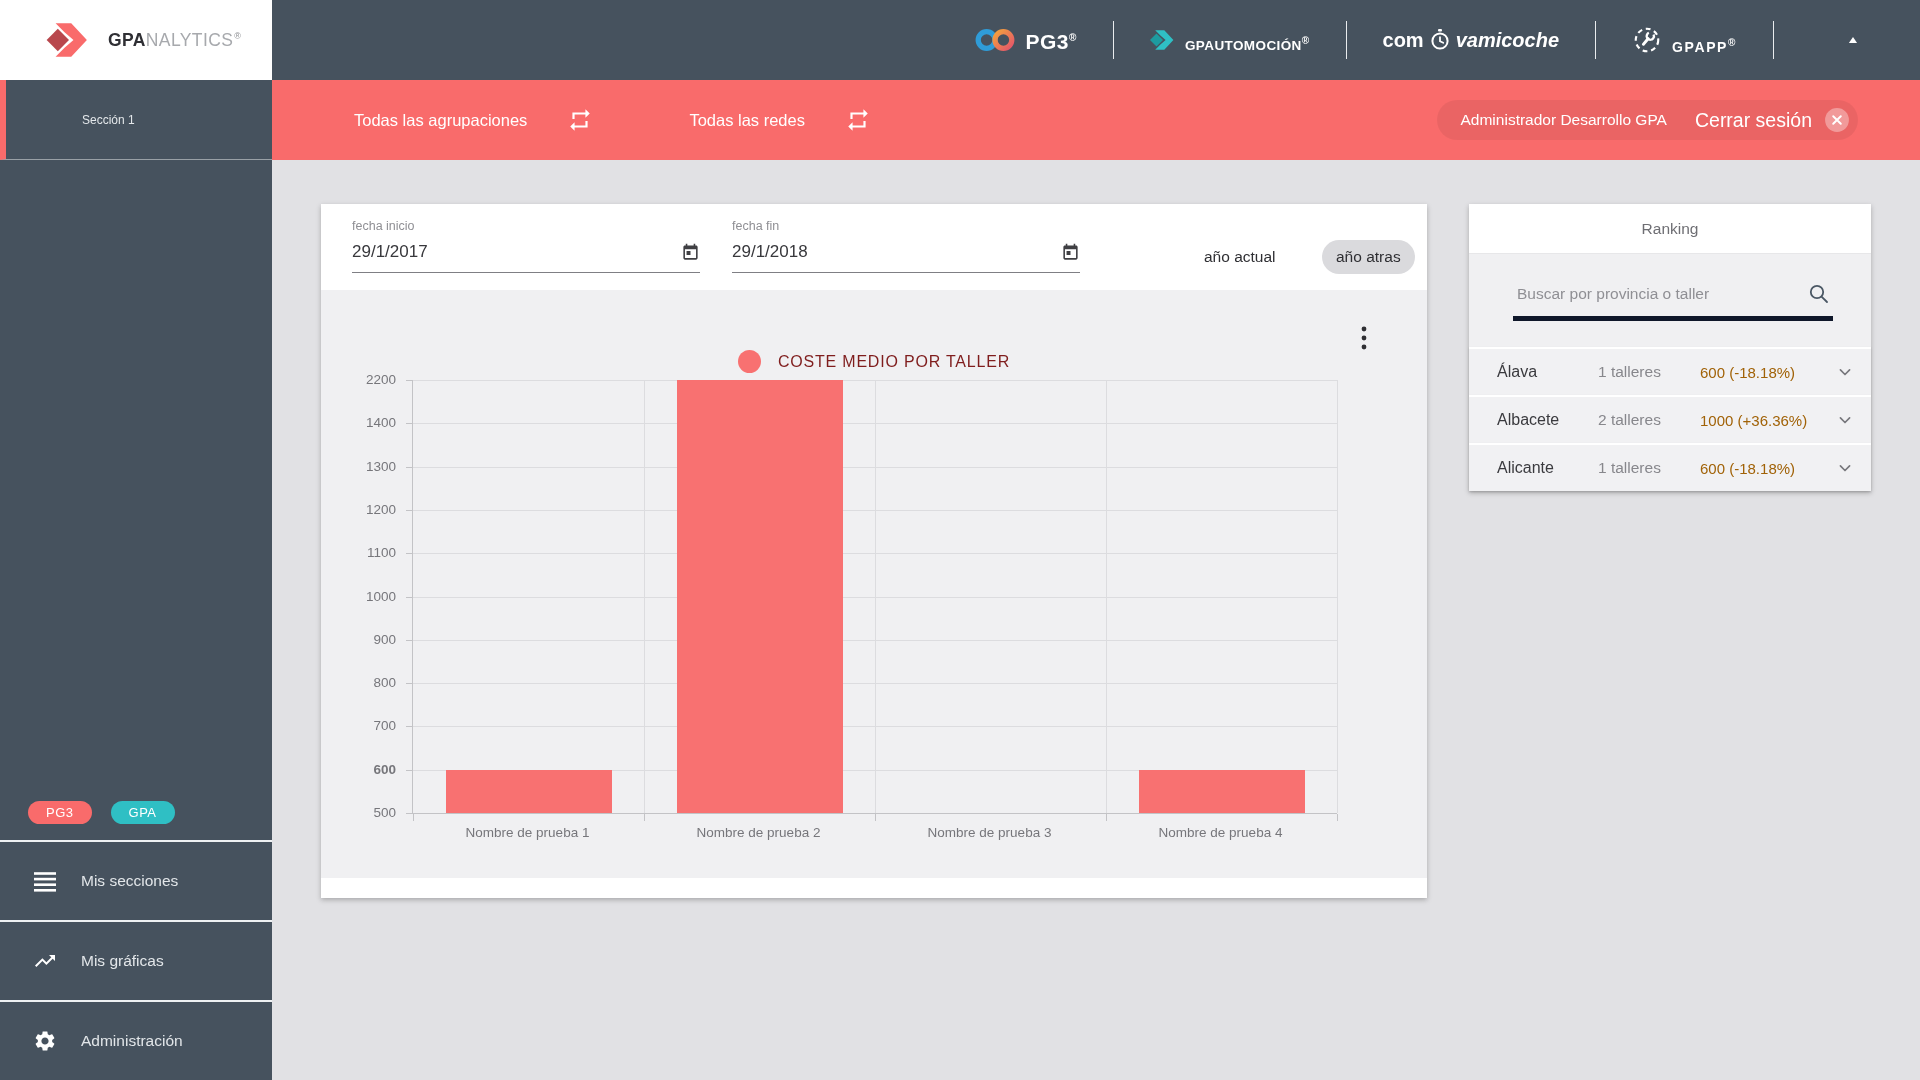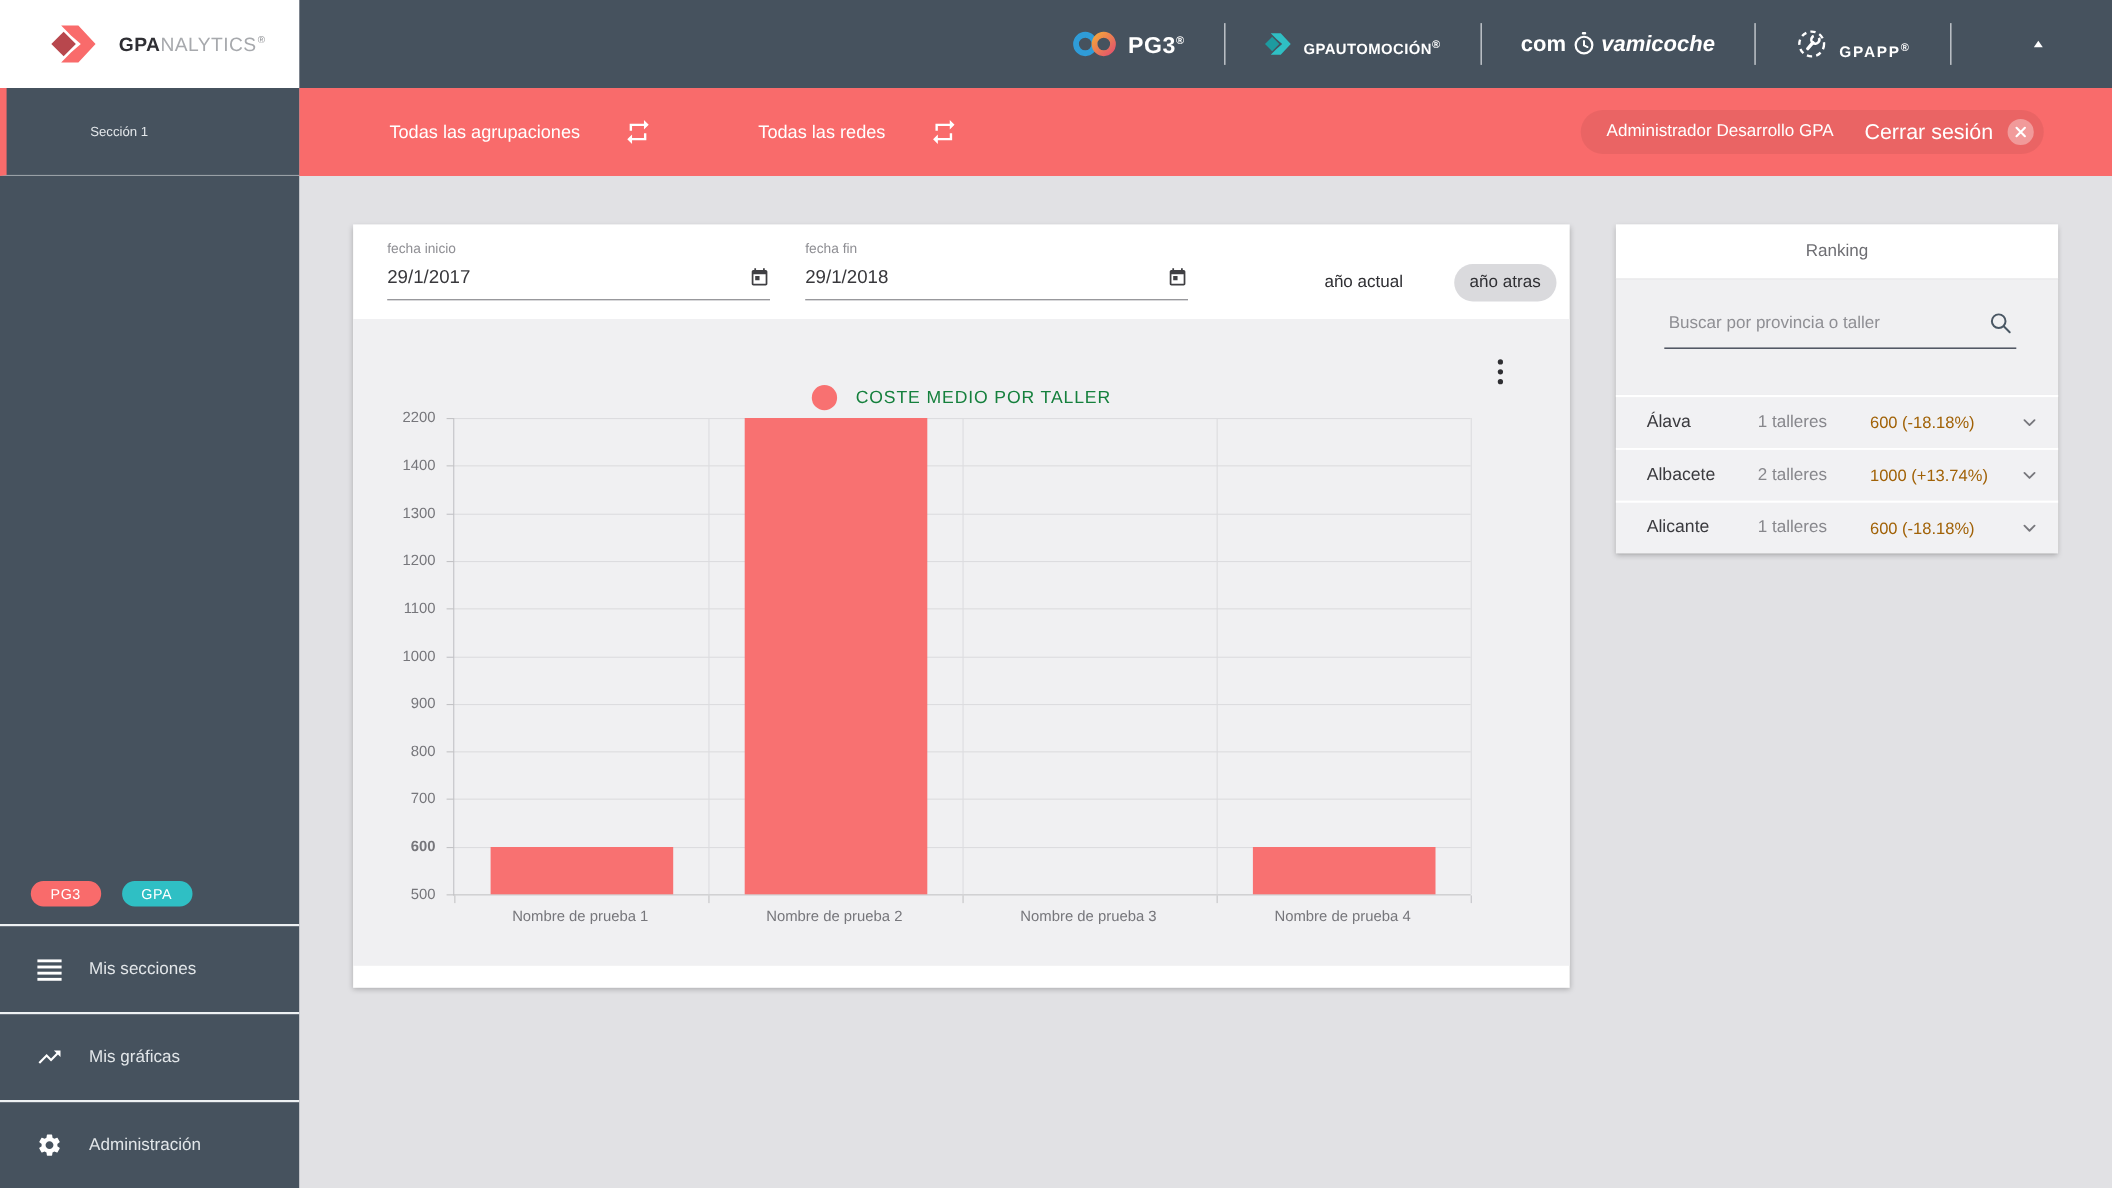--- a/index.html
+++ b/index.html
@@ -70,41 +70,41 @@
     font-size:15.5px;color:#2f2f33;cursor:pointer;}
   .year-current{left:869px;padding:0 14px;}
   .year-back{left:1001px;padding:0 14px;background:#dadadd;border-radius:17px;}
 
   
   .chart-wrap{position:absolute;left:0;top:86px;width:1106px;height:588px;background:#f0f0f2;}
   .kebab{position:absolute;right:56px;top:34px;cursor:pointer;display:flex;}
   .legend{position:absolute;left:0;top:60px;width:100%;display:flex;justify-content:center;
     align-items:center;gap:17px;}
   .legend-dot{width:23px;height:23px;border-radius:50%;background:#f87171;}
-  .legend-label{font-size:16px;color:#15803d;letter-spacing:.8px;}
+  .legend-label{font-size:16px;color:#7f1d1d;letter-spacing:.8px;}
   .yaxis{position:absolute;left:0;top:90px;width:84px;height:433px;}
   .ytick{position:absolute;right:9px;width:100%;text-align:right;font-size:13.5px;color:#76767b;line-height:16px;}
   .plot{position:absolute;left:91px;top:90px;width:924px;height:433px;
     border-left:1px solid #c3c3c6;border-bottom:1px solid #c3c3c6;box-sizing:content-box;}
   .hgrid{position:absolute;left:0;right:0;height:1px;background:#dcdcdf;}
   .vgrid{position:absolute;top:0;bottom:0;width:1px;background:#dcdcdf;}
   .ytickmark{position:absolute;left:-7px;width:7px;height:1px;background:#c3c3c6;}
   .xtickmark{position:absolute;bottom:-8px;width:1px;height:7px;background:#c3c3c6;}
   .bar{position:absolute;bottom:0;width:166px;cursor:pointer;}
   .xaxis{position:absolute;left:91px;top:531px;width:924px;height:22px;}
   .xtick{position:absolute;top:4px;text-align:center;font-size:13.5px;color:#76767b;}
 
   
   .right-panel{position:absolute;left:1469px;top:204px;width:402px;box-shadow:0 2px 5px rgba(0,0,0,.25);}
   .tabs{height:50px;background:#fff;display:flex;}
   .tab{flex:1;display:flex;align-items:center;justify-content:center;font-size:15.5px;
     color:#6e6e73;cursor:pointer;border-bottom:1px solid #e7e7e9;box-sizing:border-box;}
   .tab.active{border-bottom:none;box-shadow:inset 0 -3px 0 #f96b6b;}
   .panel-body{background:#f0f0f2;padding-top:20px;}
-  .search-box{margin:0 38px 42px 44px;border-bottom:1px solid #0f172a;display:flex;
+  .search-box{margin:0 38px 26px 44px;border-bottom:5px solid #0f172a;display:flex;
     align-items:center;justify-content:space-between;padding:8px 2px 10px;}
   .search-input{border:0;outline:0;background:transparent;font-family:"Liberation Sans",sans-serif;
     font-size:15.5px;color:#3a3a3e;width:270px;}
   .search-input::placeholder{color:#8f8f94;opacity:1;}
   .prov-row{height:48px;background:#f1f1f3;border-top:2px solid #fff;display:flex;align-items:center;
     padding:0 14px 0 28px;cursor:pointer;box-shadow:0 1px 2px rgba(0,0,0,.15);box-sizing:border-box;}
   .prov-name{flex:0 0 101px;font-size:16px;color:#3a3a3e;}
   .prov-talleres{flex:0 0 102px;font-size:15.5px;color:#87878c;}
   .prov-value{flex:1;font-size:15px;color:#a16207;}
   .prov-chevron{width:24px;display:flex;justify-content:center;}
@@ -370,21 +370,21 @@
             <span class="prov-value">600 (-18.18%)</span>
             <span class="prov-chevron">
               <svg width="20" height="20" viewBox="0 0 24 24">
                 <path d="M6.5 9.5l5.5 5.5 5.5-5.5" fill="none" stroke="#77777c" stroke-width="2" stroke-linecap="round" stroke-linejoin="round"></path>
               </svg>
             </span>
           </div>
           <div class="prov-row">
             <span class="prov-name">Albacete</span>
             <span class="prov-talleres">2 talleres</span>
-            <span class="prov-value">1000 (+13.74%)</span>
+            <span class="prov-value">1000 (+36.36%)</span>
             <span class="prov-chevron">
               <svg width="20" height="20" viewBox="0 0 24 24">
                 <path d="M6.5 9.5l5.5 5.5 5.5-5.5" fill="none" stroke="#77777c" stroke-width="2" stroke-linecap="round" stroke-linejoin="round"></path>
               </svg>
             </span>
           </div>
           <div class="prov-row">
             <span class="prov-name">Alicante</span>
             <span class="prov-talleres">1 talleres</span>
             <span class="prov-value">600 (-18.18%)</span>

